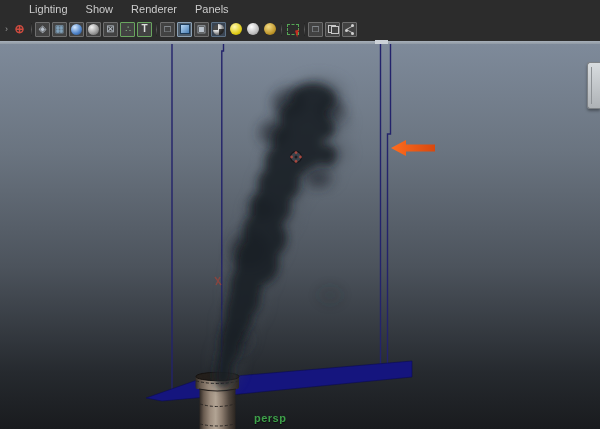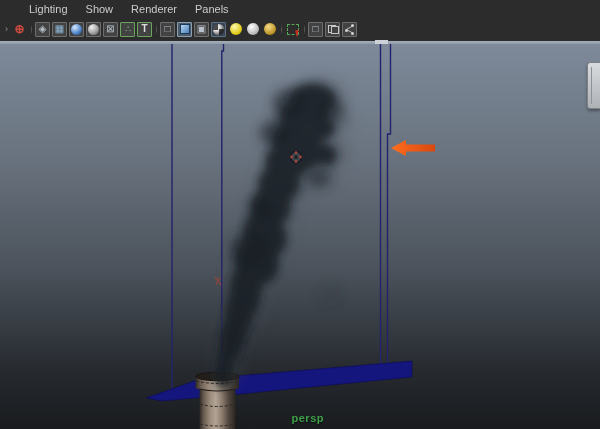--- a/index.html
+++ b/index.html
@@ -58,21 +58,21 @@
         background:linear-gradient(180deg, var(--viewport-top,#7e8a9a) 0%, #6a7480 28%,
                    #4c535c 58%, #262a2f 85%, var(--viewport-bottom,#191b1e) 100%);
         overflow:hidden; }
   #scene { position:absolute; left:0; top:0; }
   .line-container { stroke:var(--container-line,#23236b); stroke-width:1.4; fill:none; }
   .ground { fill:var(--ground-plane,#15157e); stroke:#0c0c55; stroke-width:.6; }
   .smoke-fringe { fill:var(--smoke-fringe,#4a515a); }
   .smoke-core { fill:var(--smoke-core,#171b20); }
   .smoke-mid { fill:#23282e; }
 
-  #camera-label { position:absolute; left:254px; top:368px; width:70px; text-align:right;
+  #camera-label { position:absolute; left:254px; top:368px; width:70px; text-align:left;
         color:var(--camera-label-green,#3ea04a); font-size:11px; font-weight:bold;
         letter-spacing:.5px; text-shadow:0 1px 1px rgba(0,0,0,.65); }
 
   #panel-handle { position:absolute; right:0; top:18px; width:13px; height:47px;
         background:linear-gradient(180deg,#d8dcdf,#aeb2b6); border:1px solid #7e8286;
         border-right:none; border-radius:3px 0 0 3px; box-shadow:0 2px 3px rgba(0,0,0,.35); }
   #panel-handle::before { content:""; position:absolute; left:3px; top:4px; bottom:4px;
         width:1px; background:#8e9296; }
 </style>
 </head>

